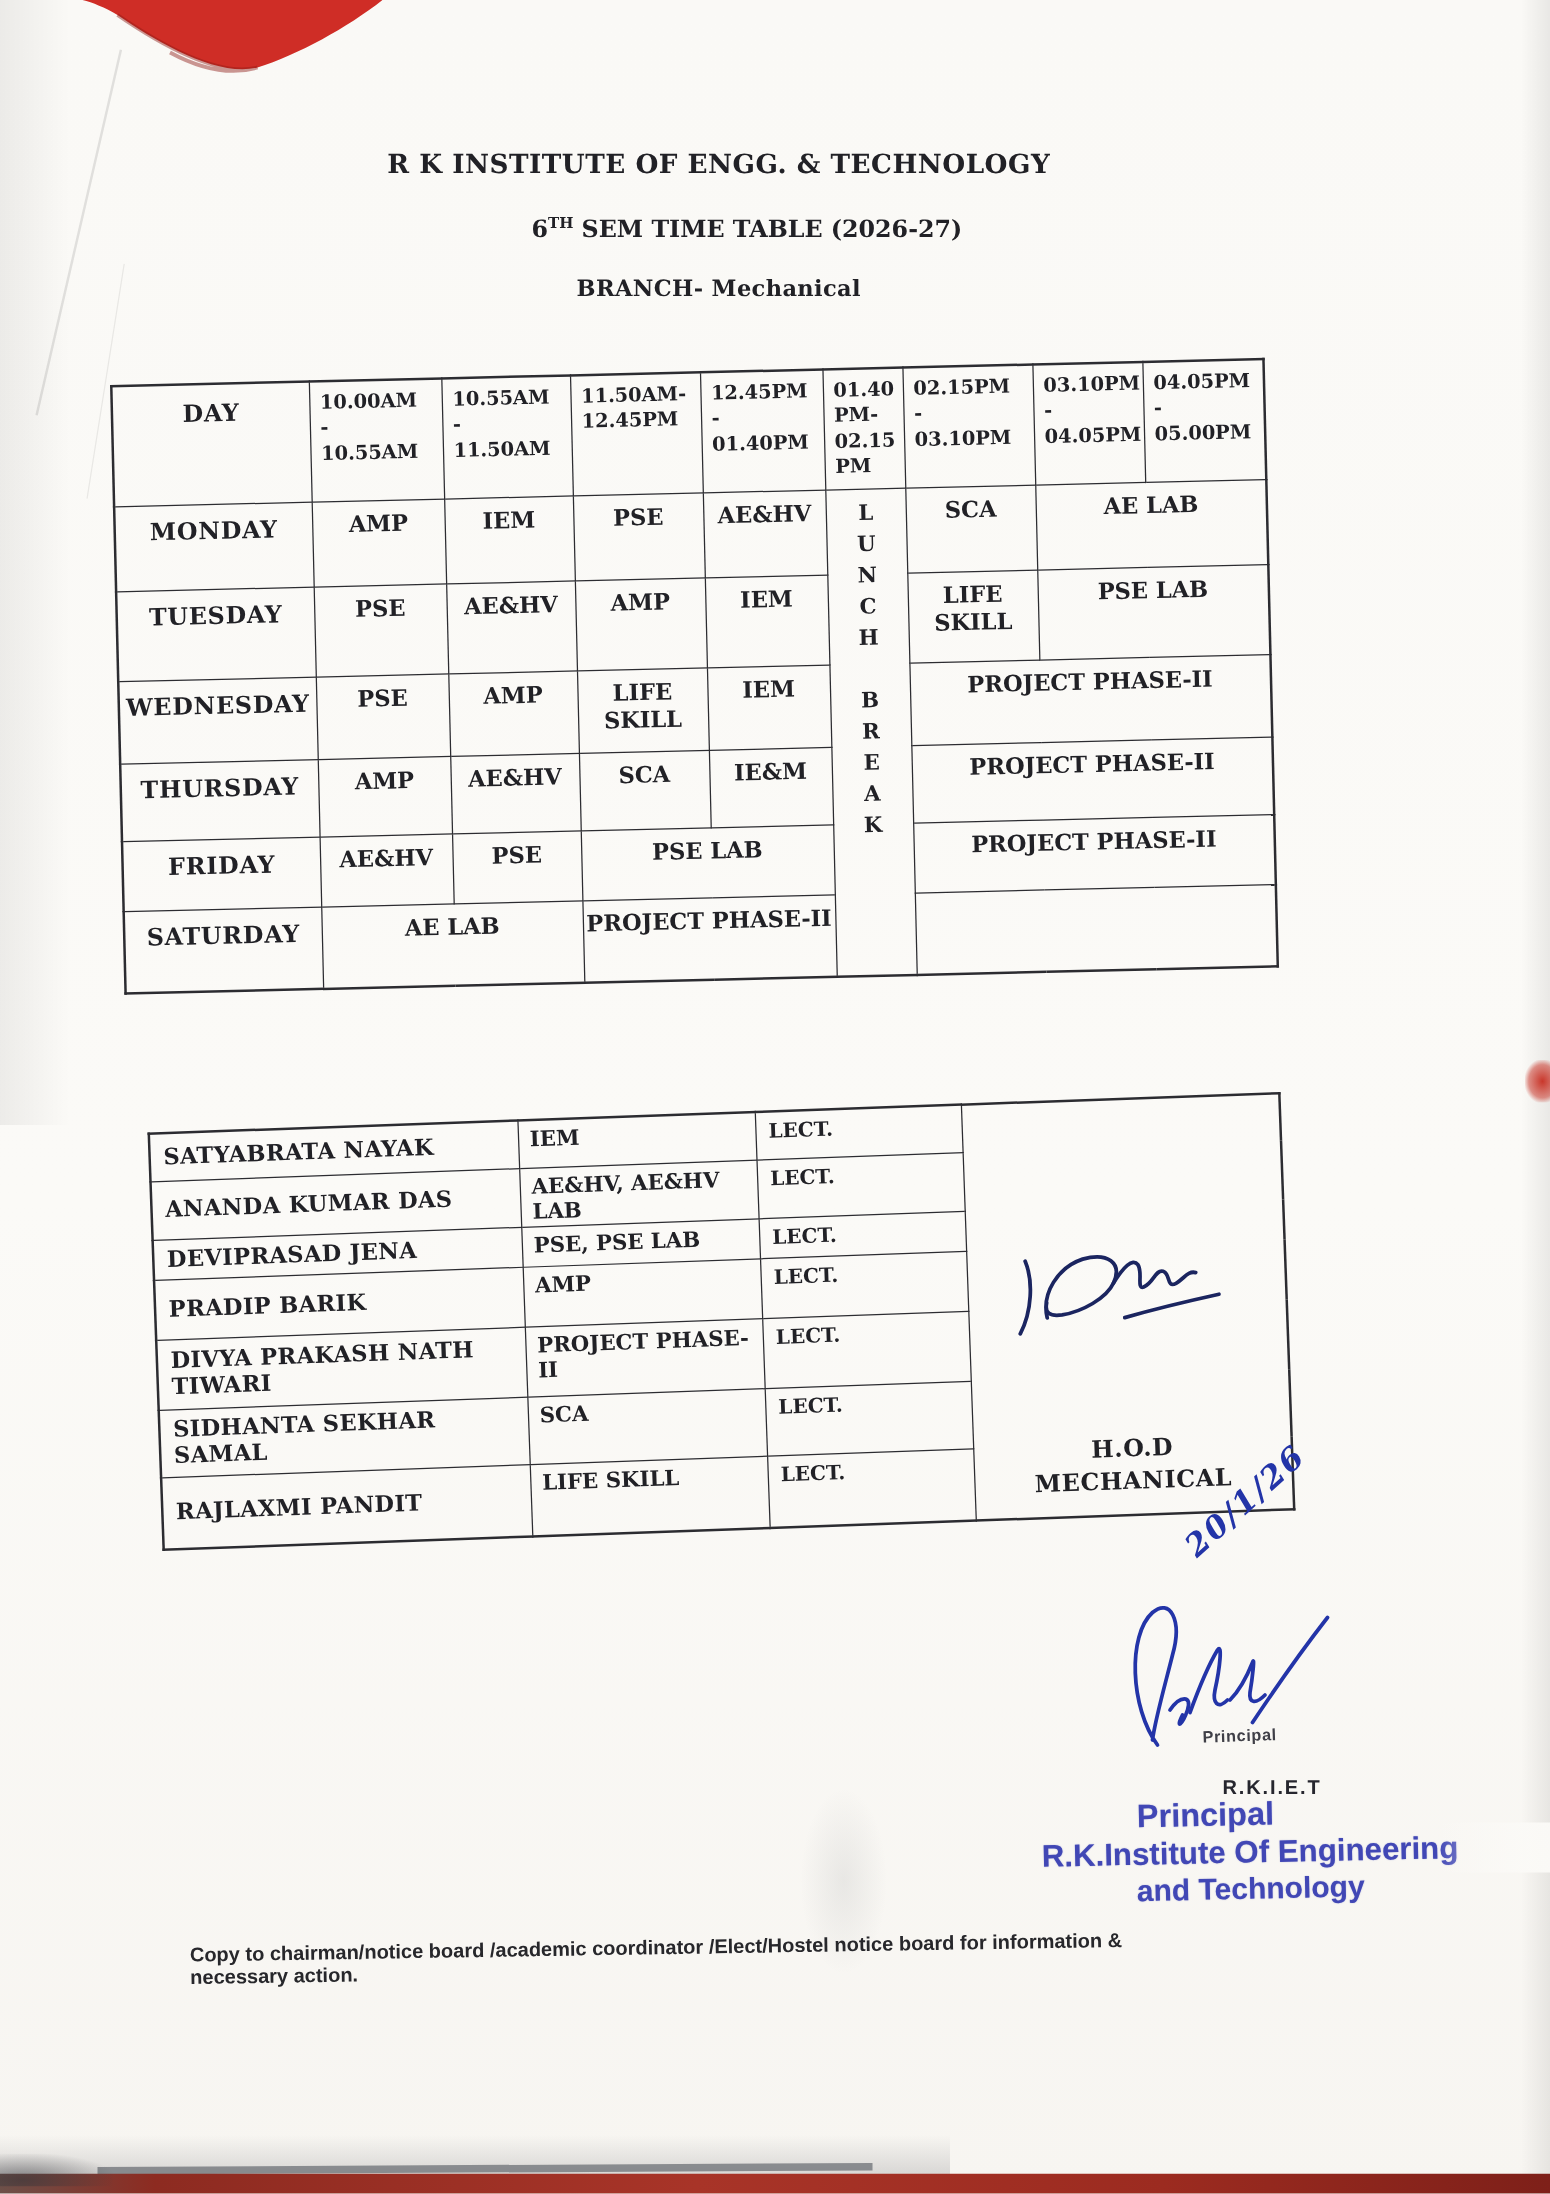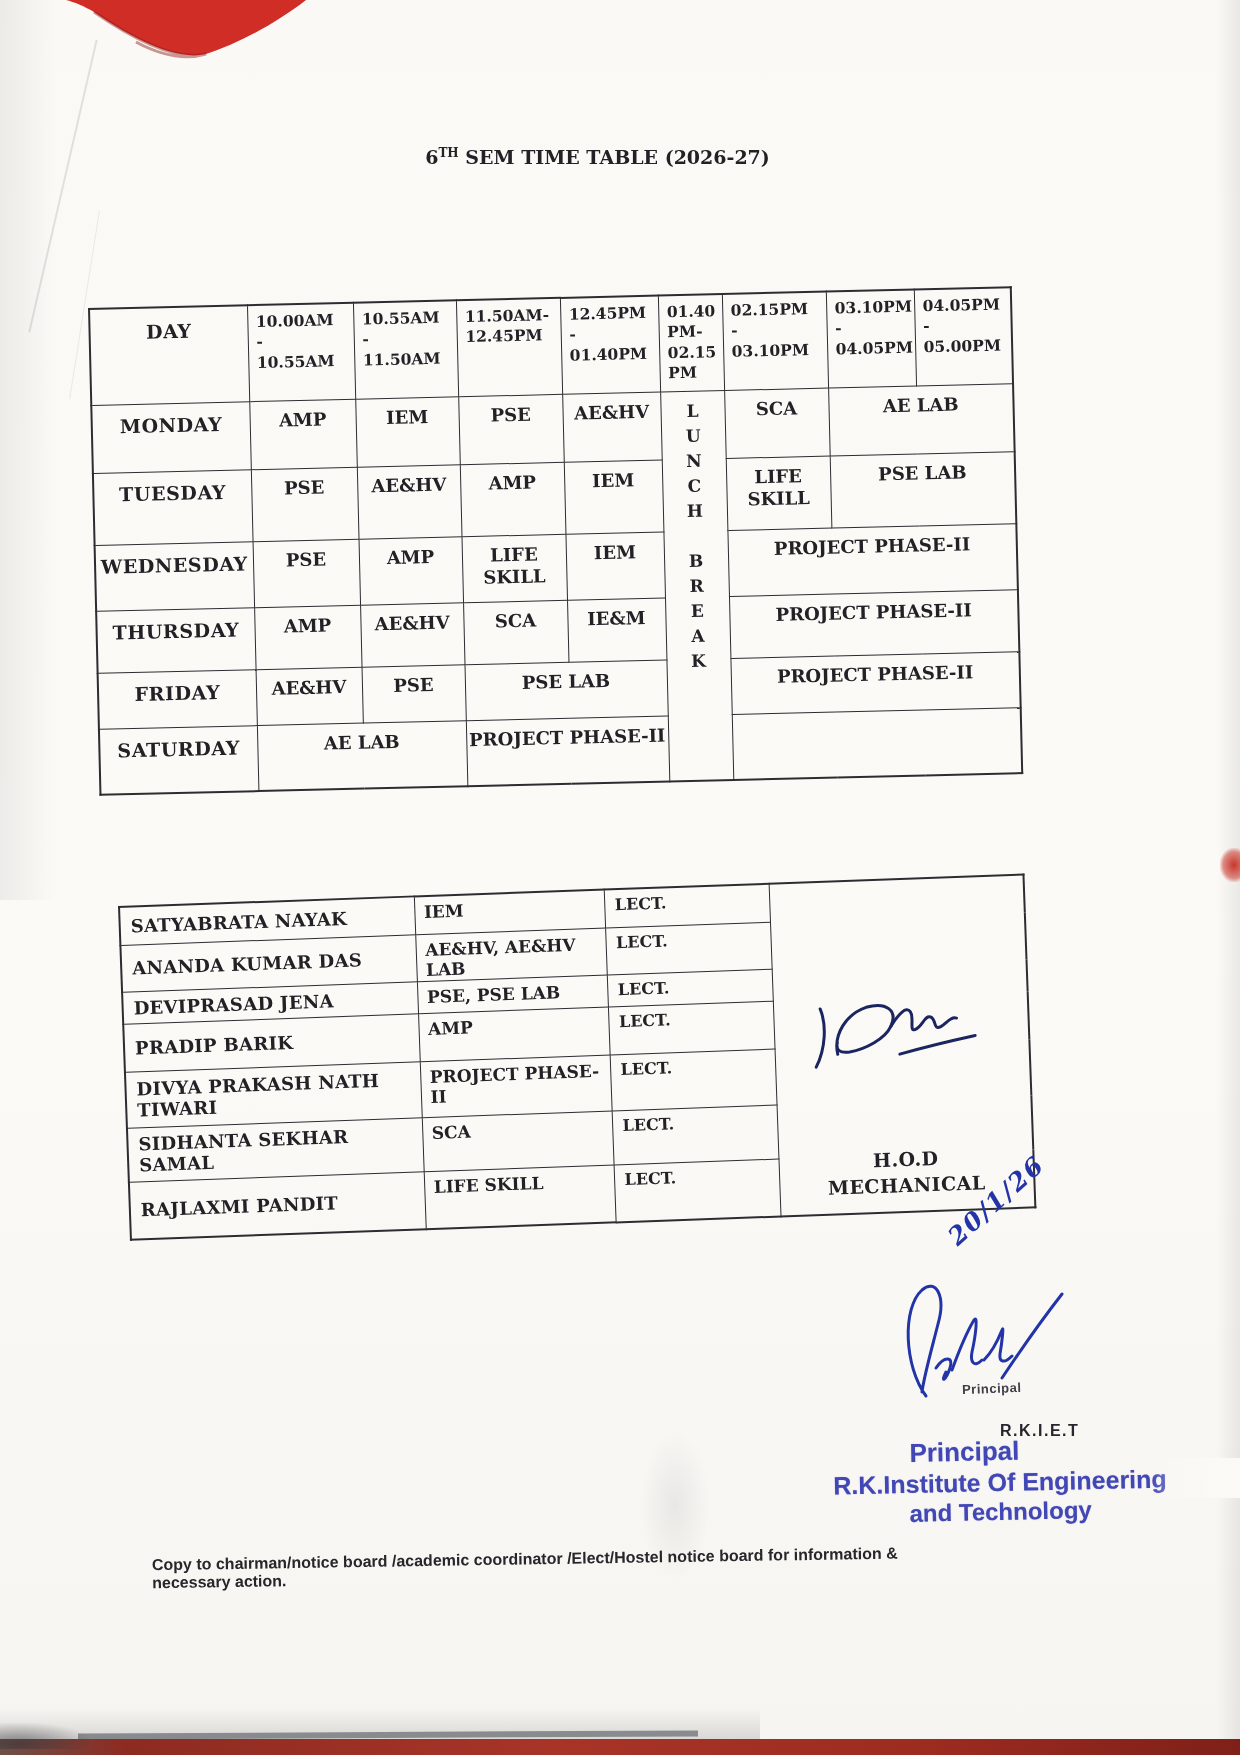--- a/index.html
+++ b/index.html
@@ -59,21 +59,21 @@
   .hod-label{position:absolute;left:0;right:0;bottom:12px;text-align:center;
     font-size:19px;white-space:pre-line;line-height:1.4;letter-spacing:0.5px;}
   .hod-sig{position:absolute;left:28px;top:108px;}
   
   .p-sig{position:absolute;left:852px;top:1268px;}
   .hand-date{position:absolute;left:952px;top:1226px;width:160px;
     font-size:25px;font-style:italic;font-weight:bold;color:#2334a8;
     transform:rotate(-42deg);transform-origin:0 50%;letter-spacing:2px;}
   .p-small{position:absolute;left:962px;top:1381px;font-family:"Liberation Sans",sans-serif;
     font-size:13px;font-weight:bold;color:#3f3f47;transform:rotate(-2deg);letter-spacing:0.5px;}
-  .rkiet{position:absolute;left:1000px;top:1422px;font-family:"Liberation Sans",sans-serif;
+  .rkiet{position:absolute;left:978px;top:1422px;font-family:"Liberation Sans",sans-serif;
     font-size:16px;font-weight:bold;color:#26262e;letter-spacing:1.5px;}
   .stamp{position:absolute;left:790px;top:1436px;width:420px;text-align:center;
     font-family:"Liberation Sans",sans-serif;font-weight:bold;color:rgba(56,63,178,0.92);
     transform:rotate(-1.2deg);text-shadow:0 0 1px rgba(56,63,178,0.45);}
   .stamp .s1{font-size:26px;margin-left:-70px;}
   .stamp .s2{font-size:25px;margin-top:1px;white-space:nowrap;}
   .stamp .s3{font-size:24px;margin-top:1px;}
   .stamp-fade{position:absolute;left:1150px;top:1458px;width:90px;height:40px;
     background:linear-gradient(90deg,rgba(251,250,247,0),rgba(251,250,247,0.95) 80%);}
   
@@ -97,21 +97,23 @@
   <div class="left-shade"></div>
   <div class="right-shade"></div>
   <div class="right-red-mark"></div>
   <div class="smudge1"></div>
   <div class="bottom-soft"></div>
   <div class="bottom-grey-bar"></div>
   <div class="bottom-red"></div>
   <div class="bottom-left-dark"></div>
 
   <div class="header">
+    <div class="h1">R K INSTITUTE OF ENGG. &amp; TECHNOLOGY</div>
     <div class="h2"><span>6</span><sup>TH</sup><span> SEM TIME TABLE (2026-27)</span></div>
+    <div class="h3">BRANCH- Mechanical</div>
   </div>
 
   <div class="tt-wrap">
     <table class="tt">
       <colgroup>
         <col style="width:158px">
           <col style="width:106px">
           <col style="width:103px">
         <col style="width:104px">
           <col style="width:98px">

